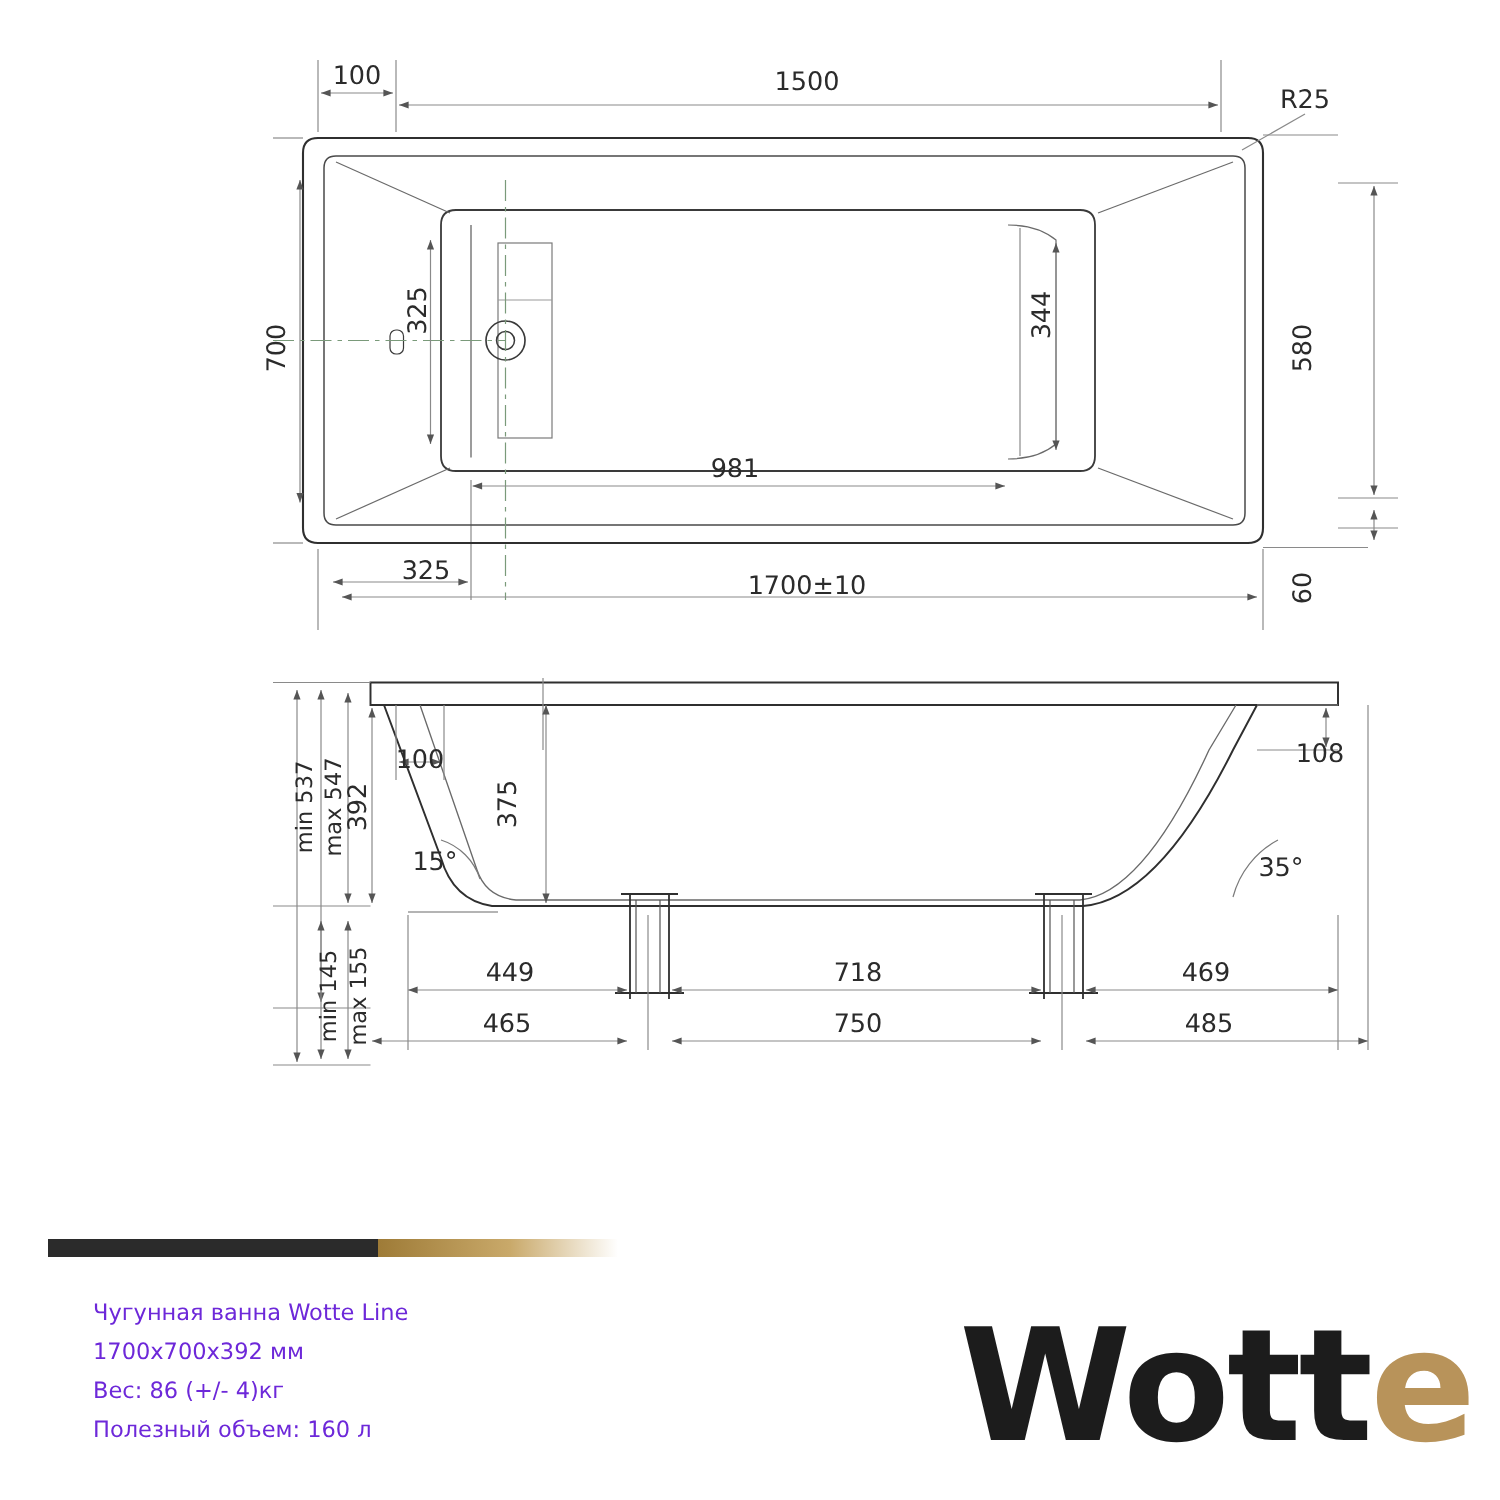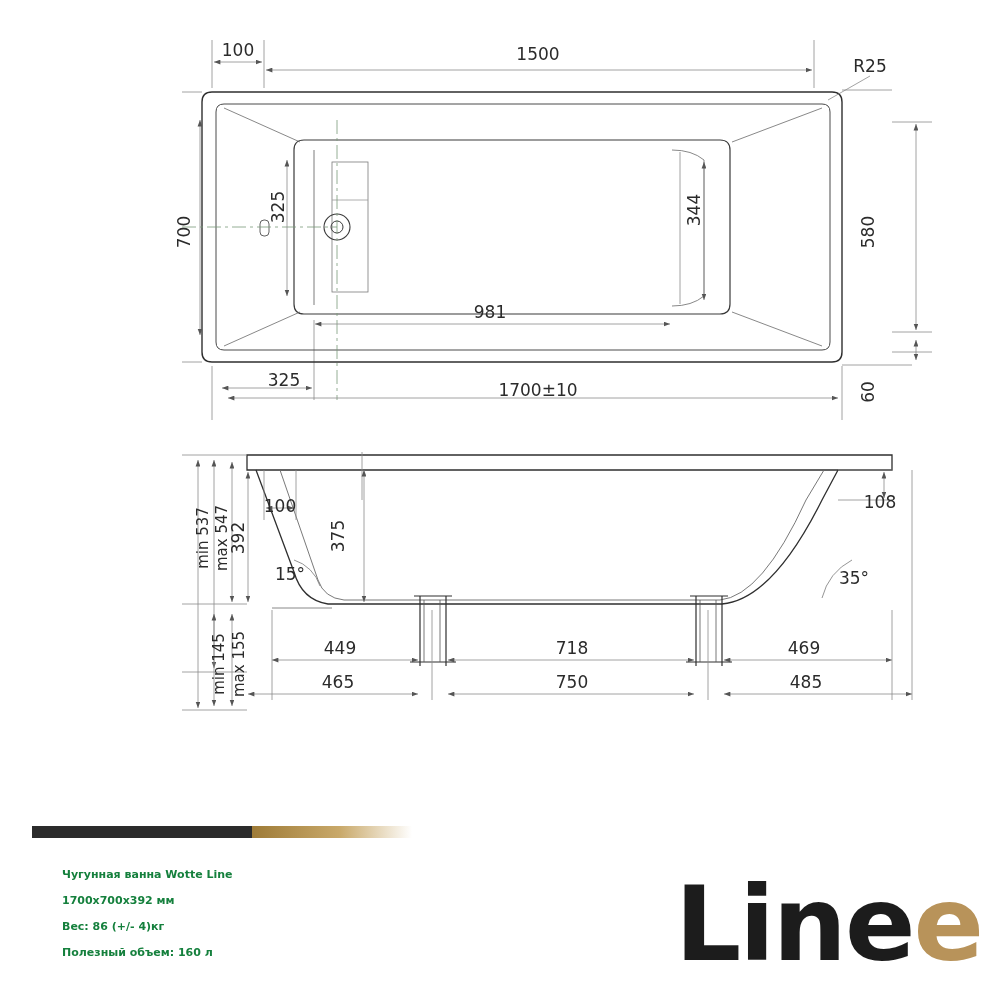--- a/index.html
+++ b/index.html
@@ -15,25 +15,24 @@
   svg{display:block;}
   .dim-text{
     font-family:"DejaVu Sans","Liberation Sans",sans-serif;
     fill:#2b2b2b;
     font-size:17px;
   }
   .dim-small{font-size:15px;}
   .footer-title{
     position:absolute;
     left:30px;top:862px;
-    font-size:11px;
+    font-size:15px;
     line-height:26px;
-    color:#15803d;
+    color:#6d28d9;
     white-space:pre-line;
-    font-weight:bold;
   }
   .bar-dark{
     position:absolute;left:0;top:826px;width:220px;height:12px;background:#2b2b2b;
   }
   .bar-gold{
     position:absolute;left:220px;top:826px;width:160px;height:12px;
     background:linear-gradient(90deg,#9e7b37 0%,#c9a96a 55%,#ffffff 100%);
   }
   .logo{
     position:absolute;
@@ -200,14 +199,14 @@
   </svg>
 
   <div class="bar-dark"></div>
   <div class="bar-gold"></div>
 
   <div class="footer-title">Чугунная ванна Wotte Line
 1700x700x392 мм
 Вес: 86 (+/- 4)кг
 Полезный объем: 160 л</div>
 
-  <div class="logo"><span>Line</span><span class="accent">e</span></div>
+  <div class="logo"><span>Wott</span><span class="accent">e</span></div>
 </div>
 
 </body></html>

